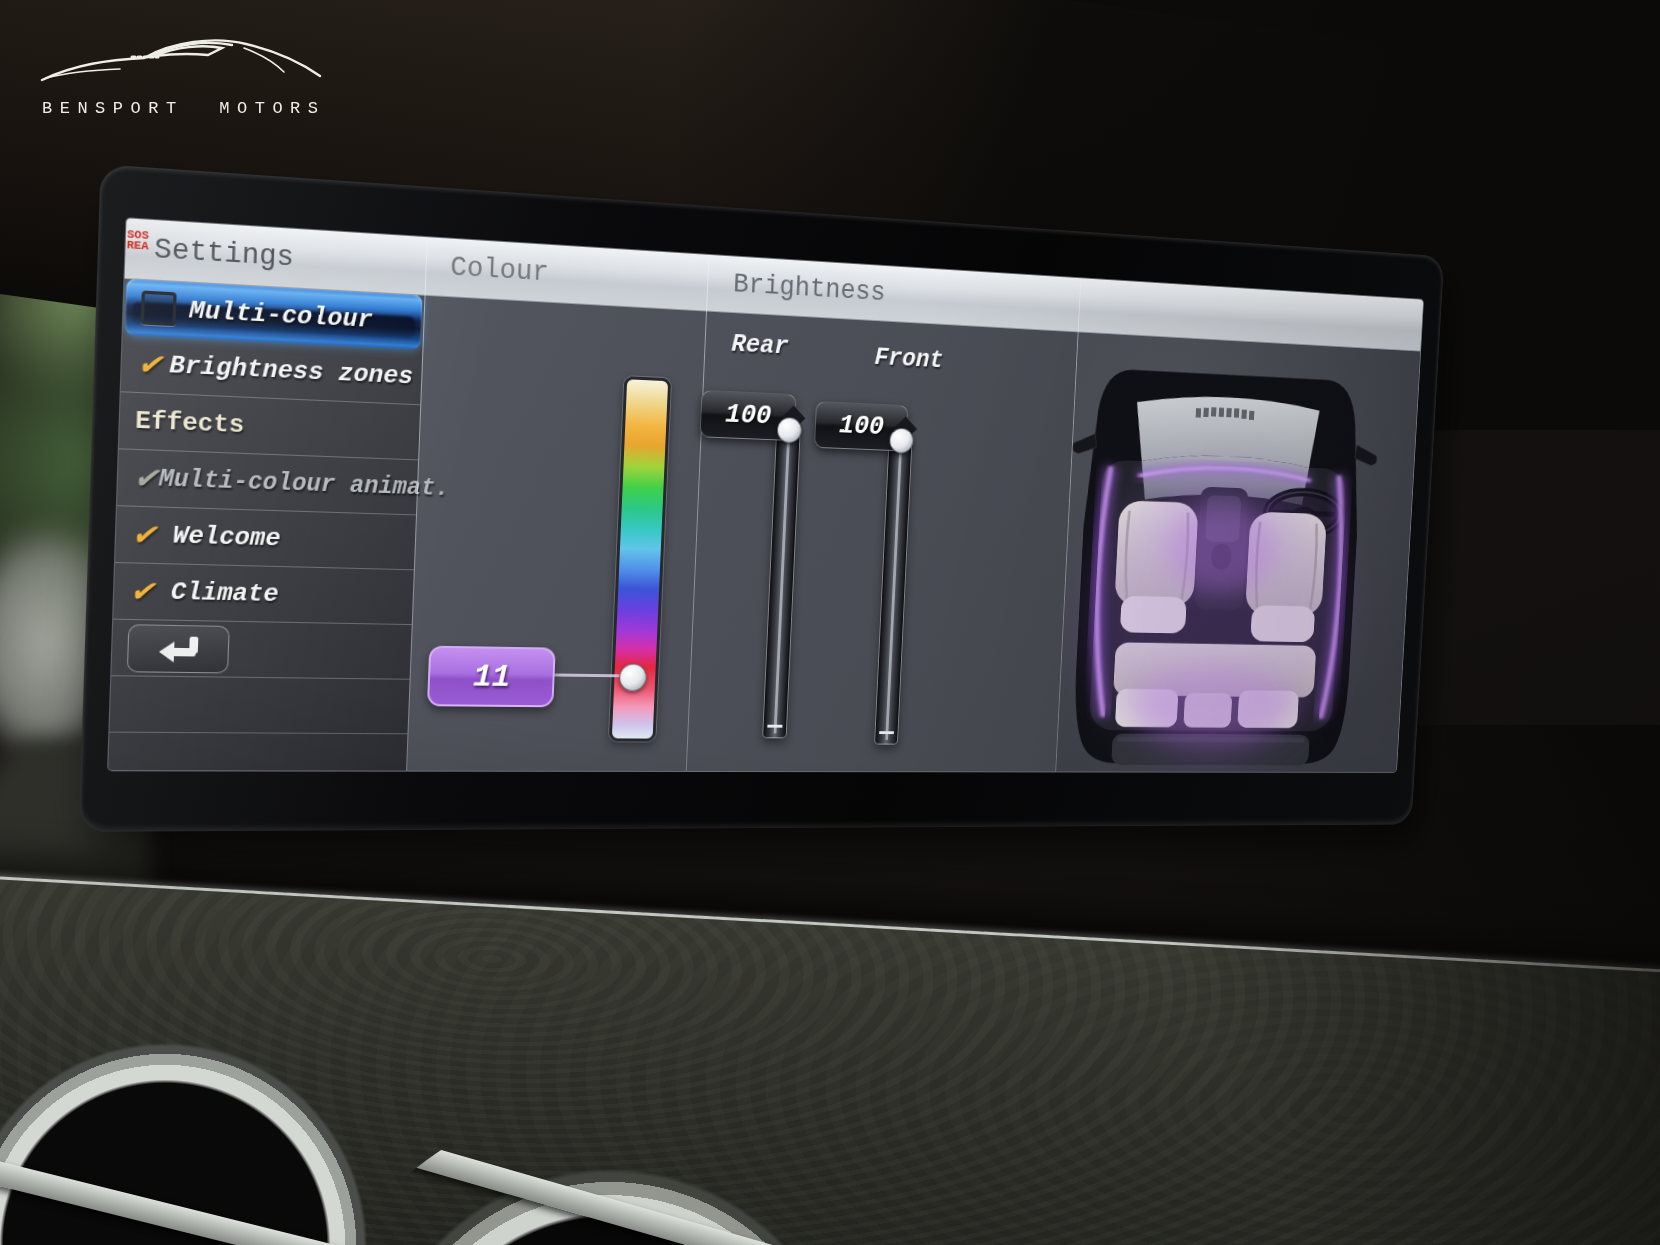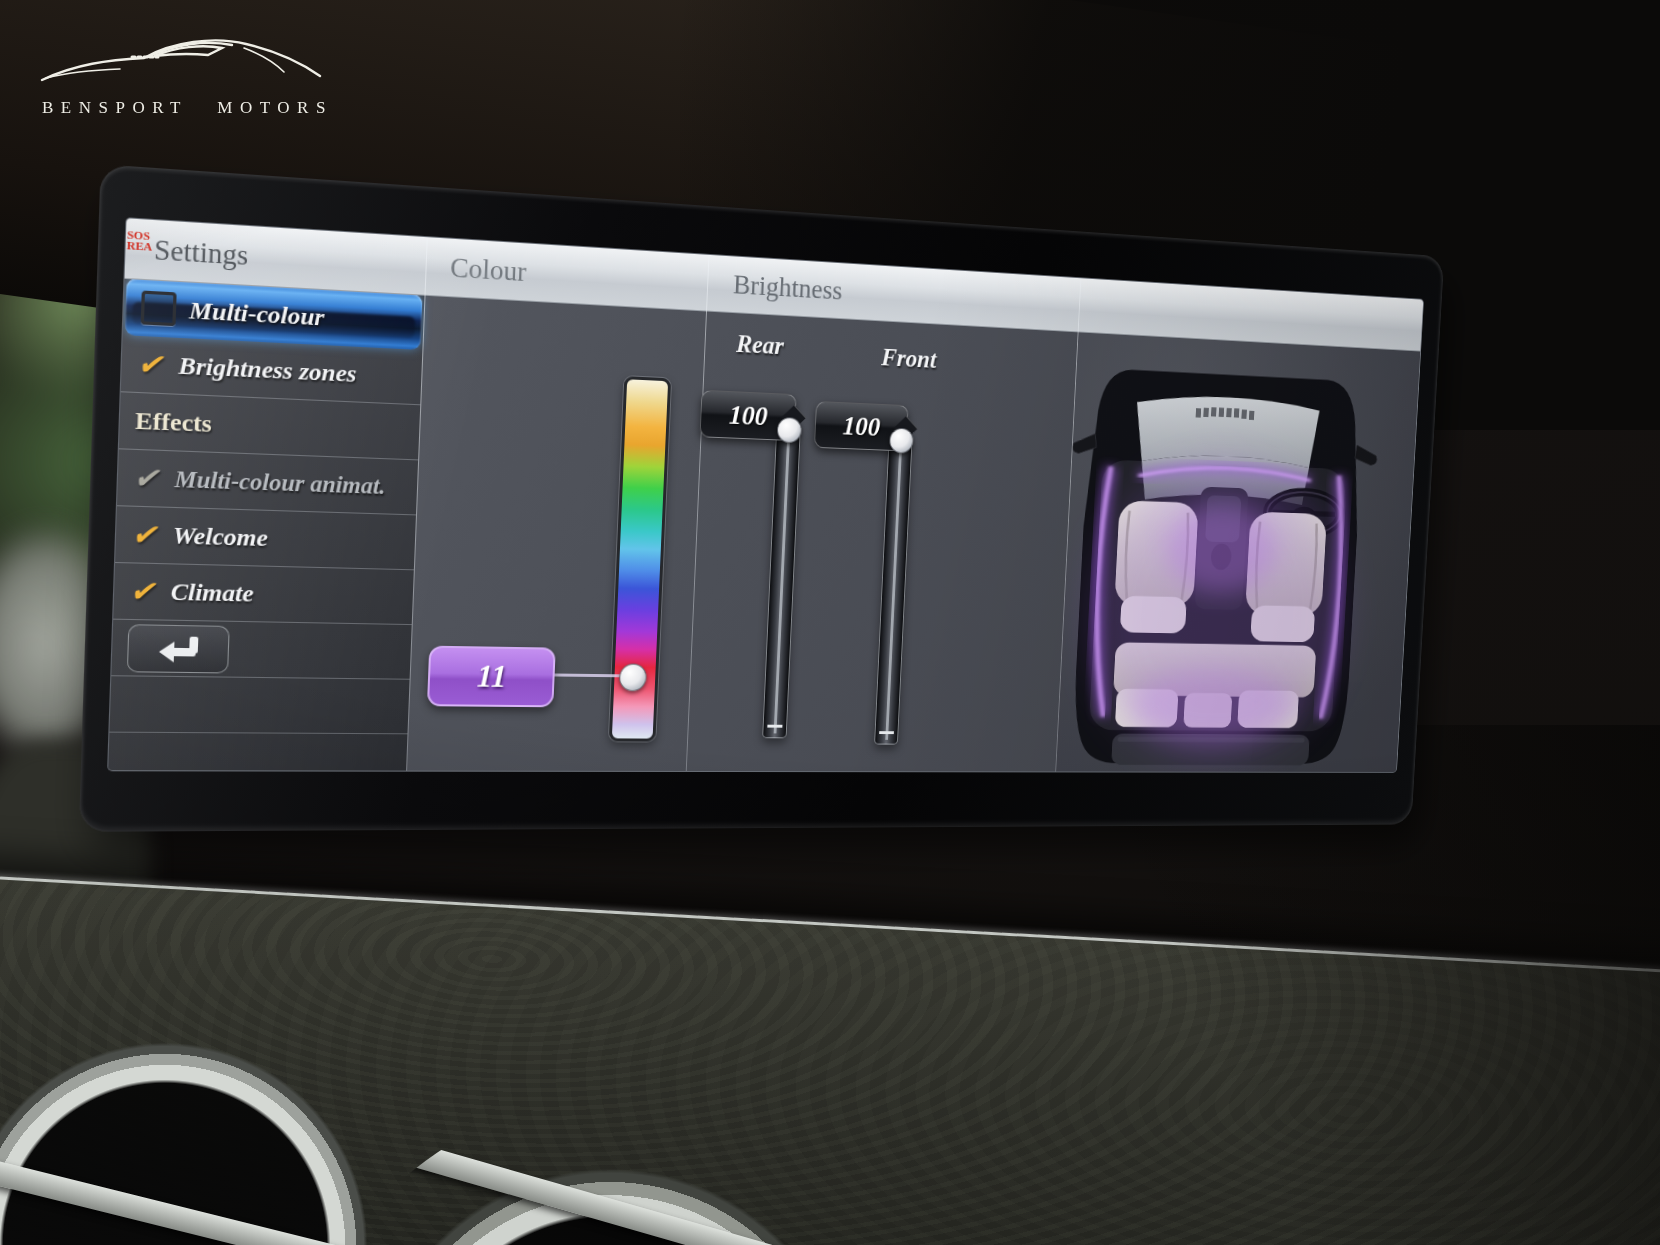--- a/index.html
+++ b/index.html
@@ -1,18 +1,18 @@
 <!DOCTYPE html>
 <html><head>
 <meta charset="utf-8">
 <style>
   html,body{margin:0;padding:0;background:#000;}
   .scene{position:relative;width:1660px;height:1245px;overflow:hidden;
     background:linear-gradient(160deg,#1d1813 0%,#141110 40%,#100e0c 100%);
-    font-family:Liberation Serif, serif;}
+    font-family:Liberation Mono, monospace;}
 
   
   .foliage{position:absolute;left:-60px;top:120px;width:720px;height:620px;filter:blur(16px);opacity:.95;
     background:
       radial-gradient(190px 150px at 20% 28%, #7b9a63 0%, rgba(90,120,70,0) 70%),
       radial-gradient(230px 190px at 46% 55%, #55744a 0%, rgba(70,100,60,0) 70%),
       radial-gradient(170px 130px at 28% 78%, #8fa972 0%, rgba(120,140,90,0) 70%),
       radial-gradient(260px 210px at 62% 28%, #3d5c33 0%, rgba(40,70,35,0) 72%),
       radial-gradient(320px 270px at 22% 55%, #4a6a3e 0%, rgba(50,80,45,0) 75%),
       radial-gradient(150px 110px at 55% 80%, #6d8a57 0%, rgba(0,0,0,0) 70%);}

